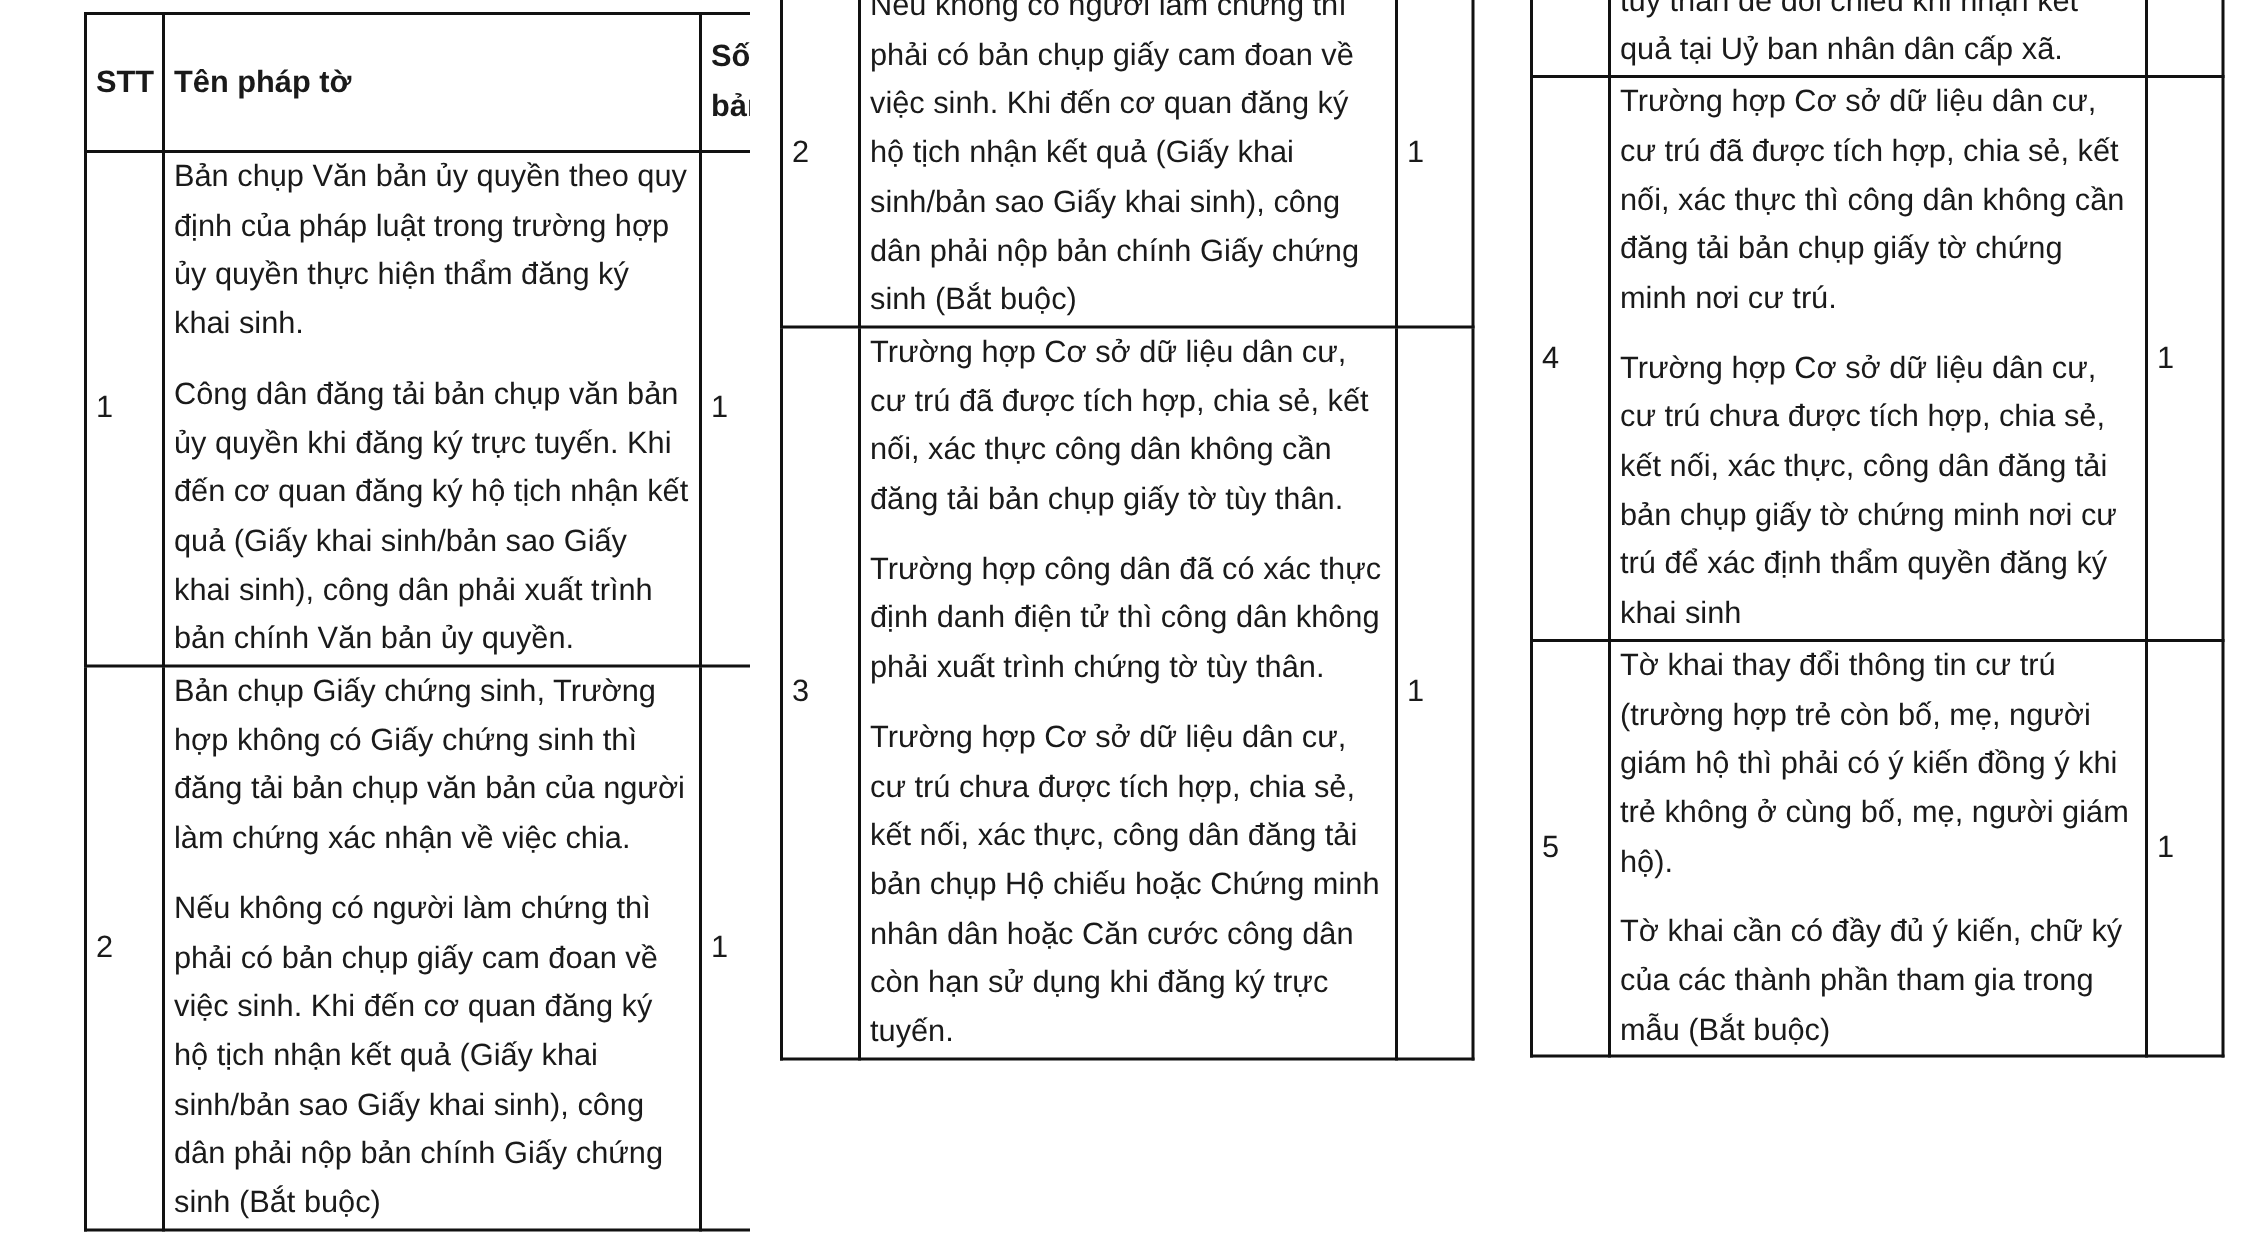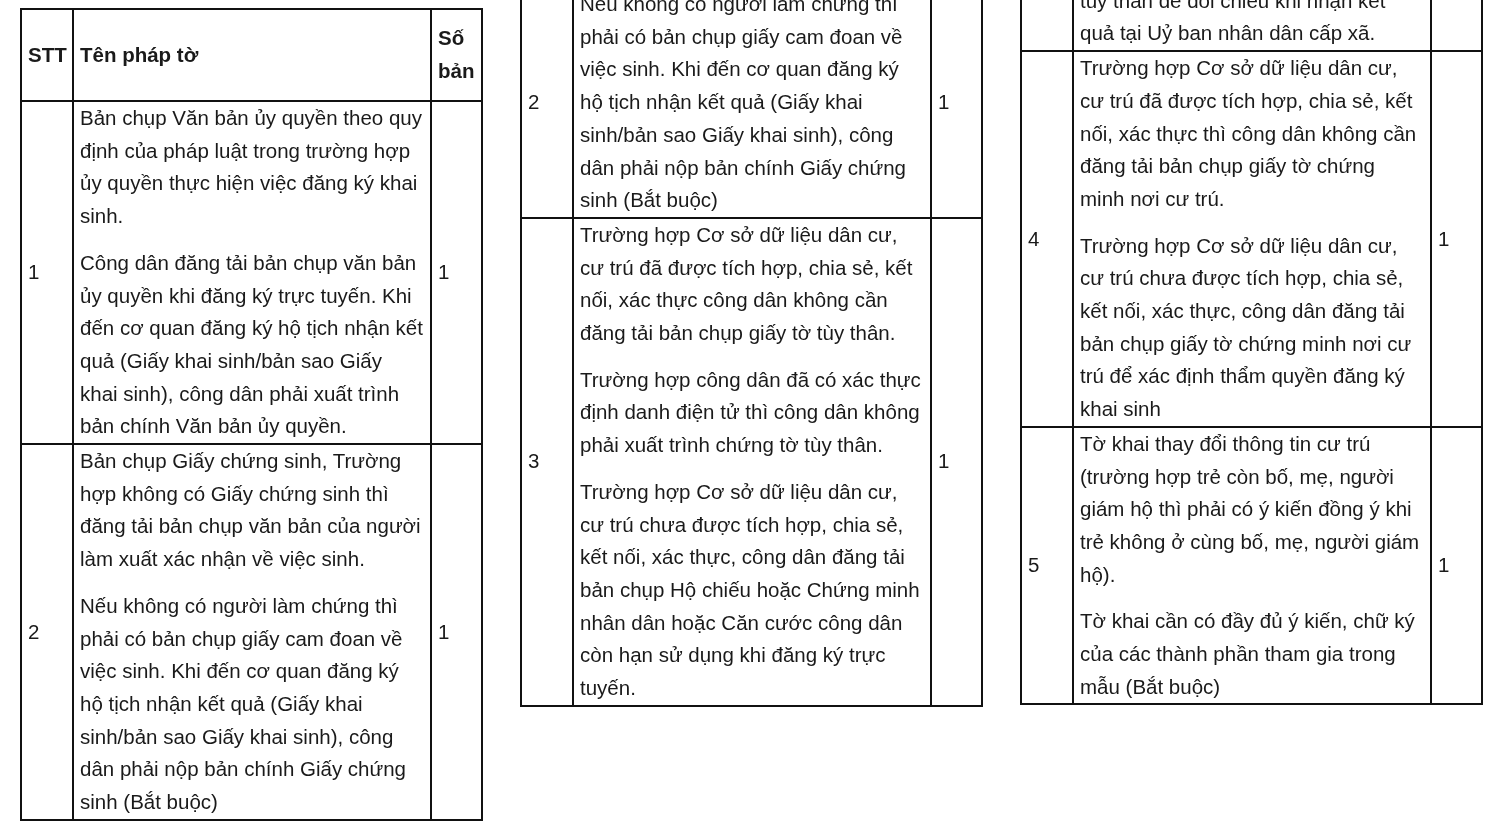--- a/index.html
+++ b/index.html
@@ -31,21 +31,21 @@
   table.doc th { font-weight:bold; }
   col.c-stt  { width:52px; }
   col.c-name { width:358px; }
   col.c-qty  { width:51px; }
 
   td.name-cell { padding:13px 6px 13px 6px; }
   td.name-cell p { margin:0; }
   td.name-cell p + p { margin-top:14px; }
 
   
-  .panel-left table.doc { top:8px; }
+  .panel-left table.doc { top:8px;margin-left:36px; }
   .panel-left thead th { height:90px; padding-top:0; padding-bottom:0; }
   
   .panel-mid table.doc { top:-14px; }
   
   .panel-right table.doc { top:-50px; }
 
   .bottom-open td { border-bottom:none; }
 </style>
 </head>
 <body>
@@ -61,29 +61,29 @@
       <tr>
         <th>STT</th>
         <th>Tên pháp tờ</th>
         <th>Số bản</th>
       </tr>
     </thead>
     <tbody>
       <tr>
         <td>1</td>
         <td class="name-cell">
-          <p>Bản chụp Văn bản ủy quyền theo quy định của pháp luật trong trường hợp ủy quyền thực hiện việc đăng ký khai sinh.</p>
+          <p>Bản chụp Văn bản ủy quyền theo quy định của pháp luật trong trường hợp ủy quyền thực hiện thẩm đăng ký khai sinh.</p>
           <p>Công dân đăng tải bản chụp văn bản ủy quyền khi đăng ký trực tuyến. Khi đến cơ quan đăng ký hộ tịch nhận kết quả (Giấy khai sinh/bản sao Giấy khai sinh), công dân phải xuất trình bản chính Văn bản ủy quyền.</p>
         </td>
         <td>1</td>
       </tr>
       <tr class="bottom-open">
         <td>2</td>
         <td class="name-cell">
-          <p>Bản chụp Giấy chứng sinh, Trường hợp không có Giấy chứng sinh thì đăng tải bản chụp văn bản của người làm xuất xác nhận về việc sinh.</p>
+          <p>Bản chụp Giấy chứng sinh, Trường hợp không có Giấy chứng sinh thì đăng tải bản chụp văn bản của người làm chứng xác nhận về việc chia.</p>
           <p>Nếu không có người làm chứng thì phải có bản chụp giấy cam đoan về việc sinh. Khi đến cơ quan đăng ký hộ tịch nhận kết quả (Giấy khai sinh/bản sao Giấy khai sinh), công dân phải nộp bản chính Giấy chứng sinh (Bắt buộc)</p>
         </td>
         <td>1</td>
       </tr>
     </tbody>
   </table>
 </div>
 
 <div class="panel panel-mid">
   <table class="doc">

